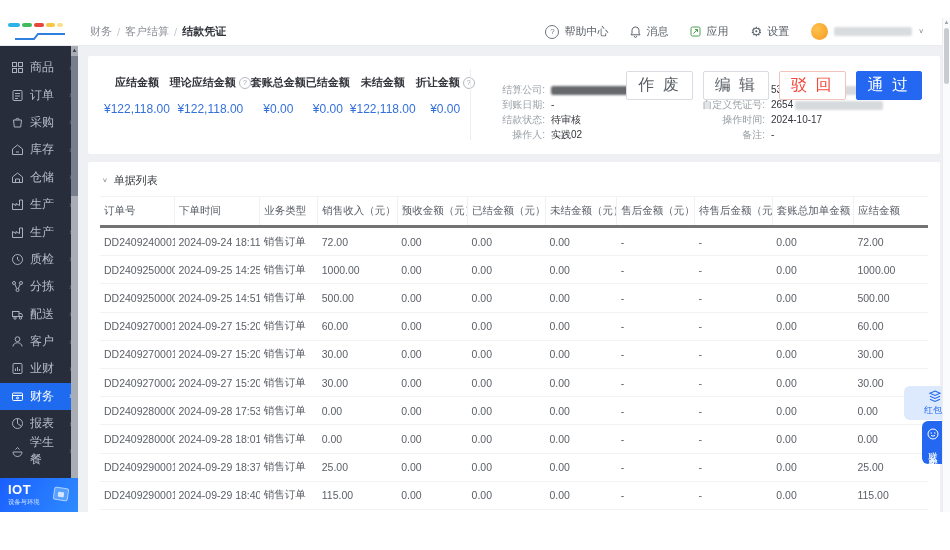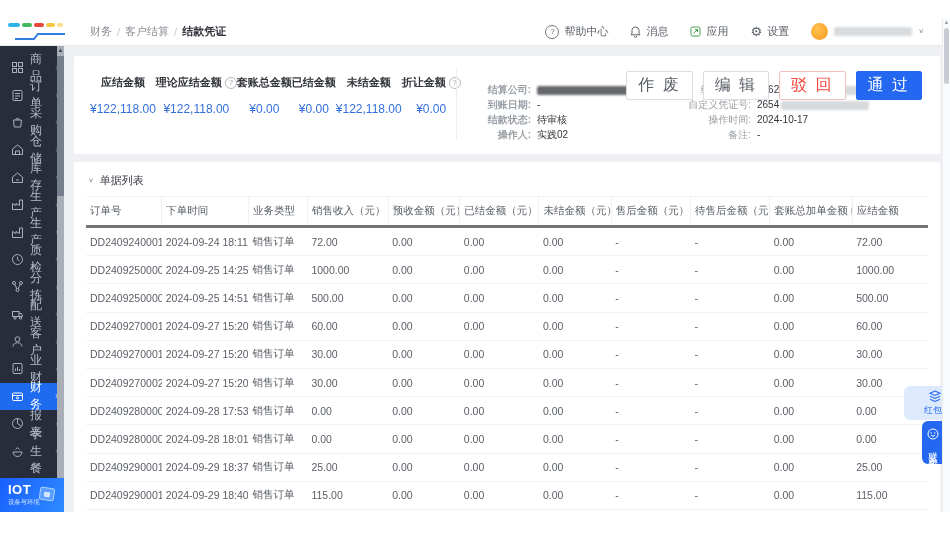--- a/index.html
+++ b/index.html
@@ -19,21 +19,21 @@
   .top-item{display:flex;align-items:center;gap:5px;cursor:pointer;}
   .circle-q{width:12px;height:12px;border:1px solid #6f757c;border-radius:50%;font-size:8px;display:flex;align-items:center;justify-content:center;color:#6f757c;}
   .gear{font-size:13px;line-height:1;color:#595f66;}
   .user{display:flex;align-items:center;gap:6px;cursor:pointer;}
   .avatar{width:17px;height:17px;border-radius:50%;background:radial-gradient(circle at 35% 35%,#ffc24d,#f59a23);filter:blur(.5px);}
   .redact{background:#d9dcdf;border-radius:2px;filter:blur(1px);}
   .user .redact{width:78px;height:9px;}
   .chev{font-size:8px;color:#8c9097;transform:scaleY(.8);}
   
   .body-row{display:flex;height:466px;}
-  .sidebar{width:64px;flex:none;background:#272d3b;display:flex;flex-direction:column;position:relative;}
+  .sidebar{width:78px;flex:none;background:#272d3b;display:flex;flex-direction:column;position:relative;}
   .menu{flex:1;position:relative;overflow:hidden;padding-top:8px;}
   .menu-item{height:27.4px;display:flex;align-items:center;gap:6px;padding-left:11px;padding-right:6px;color:#b7bdc9;font-size:12px;cursor:pointer;}
   .menu-item svg{flex:none;}
   .menu-item .m-chev{margin-left:auto;font-size:9px;color:#6d7382;}
   .menu-item.active{background:#1f6bf0;color:#fff;}
   .menu-item.active .m-chev{color:#cfe0ff;}
   .sb-vtrack{position:absolute;top:0;right:0;bottom:0;width:7px;background:#a9adb6;}
   .sb-vthumb{position:absolute;top:10px;left:0;width:7px;height:140px;background:#787f8c;}
   .sb-varrow{position:absolute;left:0;width:7px;font-size:6px;color:#3c414d;text-align:center;line-height:8px;}
   .sb-htrack{position:absolute;bottom:0;left:0;right:7px;height:7px;background:#a9adb6;}
@@ -49,21 +49,21 @@
   .metric{text-align:center;}
   .metric .m-label{font-size:11px;font-weight:bold;color:#33363c;display:flex;align-items:center;gap:3px;justify-content:center;white-space:nowrap;}
   .metric .m-value{margin-top:12px;font-size:12px;color:#3470da;}
   .q-ico{width:10px;height:10px;border:1px solid #b5bac1;border-radius:50%;font-size:7px;font-weight:normal;color:#9aa0a6;display:inline-flex;align-items:center;justify-content:center;cursor:pointer;}
   .v-div{width:1px;background:#eceef1;margin:0 16px 0 14px;}
   .right-zone{flex:1;position:relative;padding-top:16px;}
   .info-grid{display:flex;gap:46px;}
   .info-col{display:flex;flex-direction:column;gap:5px;}
   .info-row{display:flex;align-items:center;font-size:10px;line-height:10px;}
   .info-row .i-label{color:#9aa0a6;text-align:right;white-space:nowrap;}
-  .info-col.l .i-label{width:58px;font-weight:bold;}
+  .info-col.l .i-label{width:58px;}
   .info-col.r .i-label{width:76px;}
   .info-row .i-value{color:#33363c;margin-left:6px;display:flex;align-items:center;gap:2px;white-space:nowrap;}
   .bar-dark{width:92px;height:9px;background:#4c4e52;border-radius:2px;filter:blur(1.2px);opacity:.85;}
   .bar-lite{width:88px;height:9px;background:#d7dadd;border-radius:2px;filter:blur(1.2px);}
   .actions{position:absolute;top:2px;right:2px;display:flex;gap:10px;}
   .btn{font-size:16px;padding:3px 11px;border-radius:2px;border:1px solid #d9dce1;background:#fff;color:#595f66;cursor:pointer;letter-spacing:2px;white-space:nowrap;}
   .btn.danger{color:#f5483b;border-color:#f3c2bd;}
   .btn.primary{background:#2468f2;border-color:#2468f2;color:#fff;}
   
   .table-panel{background:#fff;border-radius:2px;margin-top:8px;padding:9px 12px 0 12px;height:360px;box-sizing:border-box;overflow:hidden;}
@@ -173,34 +173,34 @@
                 <path d="M4.8 4 a1.7 1.7 0 0 1 3.4 0"></path>
               </g>
             </svg>
             <span>采购</span>
             <span class="m-chev">›</span>
           </div>
           <div class="menu-item">
             <svg width="13" height="13" viewBox="0 0 13 13">
               <g fill="none" stroke="#a9b0bf" stroke-width="1">
                 <path d="M1.5 6 L6.5 2 L11.5 6 V11.5 H1.5 Z"></path>
+                <path d="M5 9 h3"></path>
+              </g>
+            </svg>
+            <span>库存</span>
+            <span class="m-chev">›</span>
+          </div>
+          <div class="menu-item">
+            <svg width="13" height="13" viewBox="0 0 13 13">
+              <g fill="none" stroke="#a9b0bf" stroke-width="1">
+                <path d="M1.5 6 L6.5 2 L11.5 6 V11.5 H1.5 Z"></path>
                 <path d="M4.5 11.5 V8 h4 v3.5"></path>
               </g>
             </svg>
             <span>仓储</span>
-            <span class="m-chev">›</span>
-          </div>
-          <div class="menu-item">
-            <svg width="13" height="13" viewBox="0 0 13 13">
-              <g fill="none" stroke="#a9b0bf" stroke-width="1">
-                <path d="M1.5 6 L6.5 2 L11.5 6 V11.5 H1.5 Z"></path>
-                <path d="M5 9 h3"></path>
-              </g>
-            </svg>
-            <span>库存</span>
             <span class="m-chev">›</span>
           </div>
           <div class="menu-item">
             <svg width="13" height="13" viewBox="0 0 13 13">
               <g fill="none" stroke="#a9b0bf" stroke-width="1">
                 <path d="M1.5 11.5 V5.5 L5 7.5 V5.5 L8.5 7.5 V2 h3 v9.5 Z"></path>
               </g>
             </svg>
             <span>生产</span>
             <span class="m-chev">›</span>

